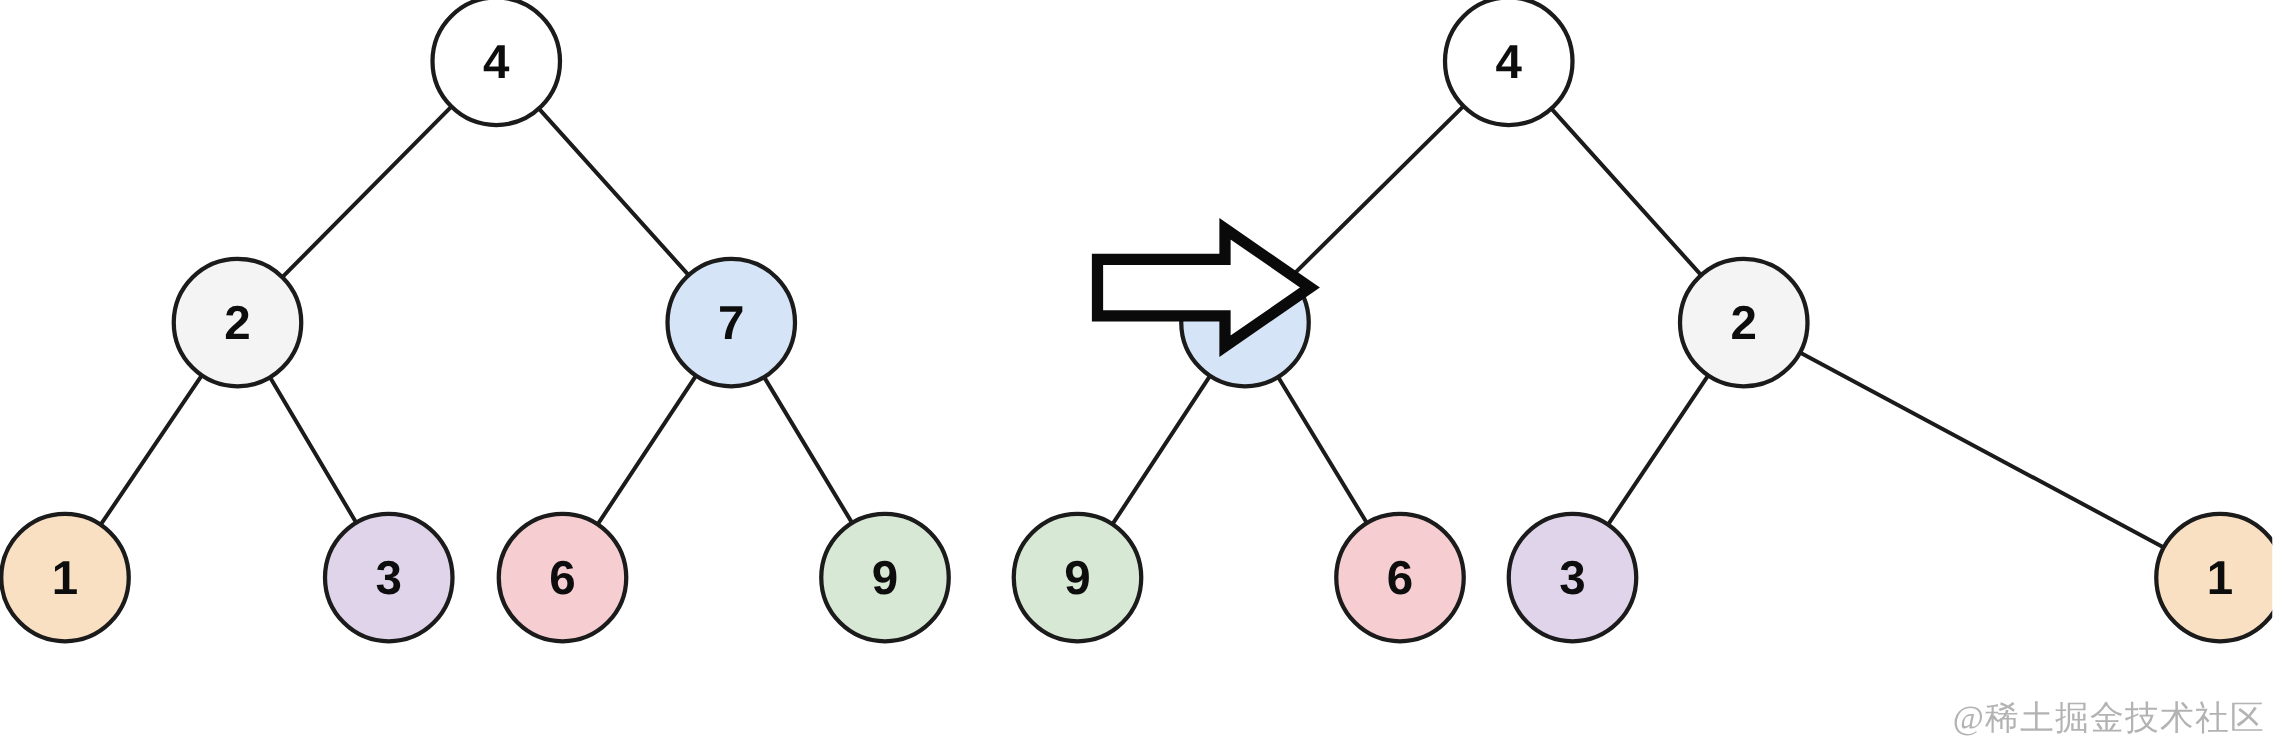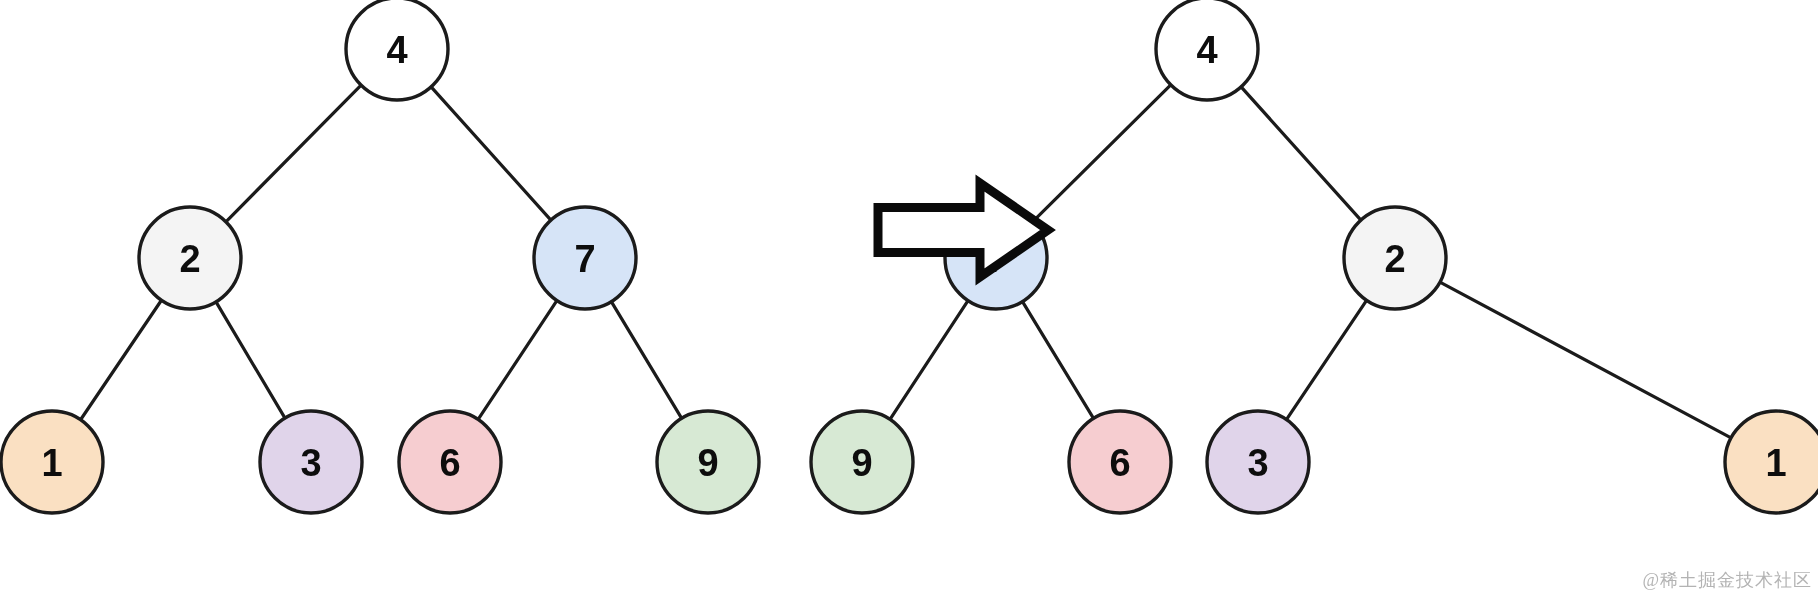--- a/index.html
+++ b/index.html
@@ -48,21 +48,21 @@
     fill: #ffffff;
     stroke: #0a0a0a;
     stroke-width: 9;
     stroke-linejoin: miter;
   }
   .watermark {
     position: absolute;
     right: 6px;
     bottom: 4px;
     font-family: "Liberation Serif", serif;
-    font-size: 18px;
+    font-size: 27px;
     color: rgba(150,150,150,0.72);
     letter-spacing: 1px;
     white-space: nowrap;
     user-select: none;
   }
 </style>
 </head>
 <body>
 
 <div id="canvas">

